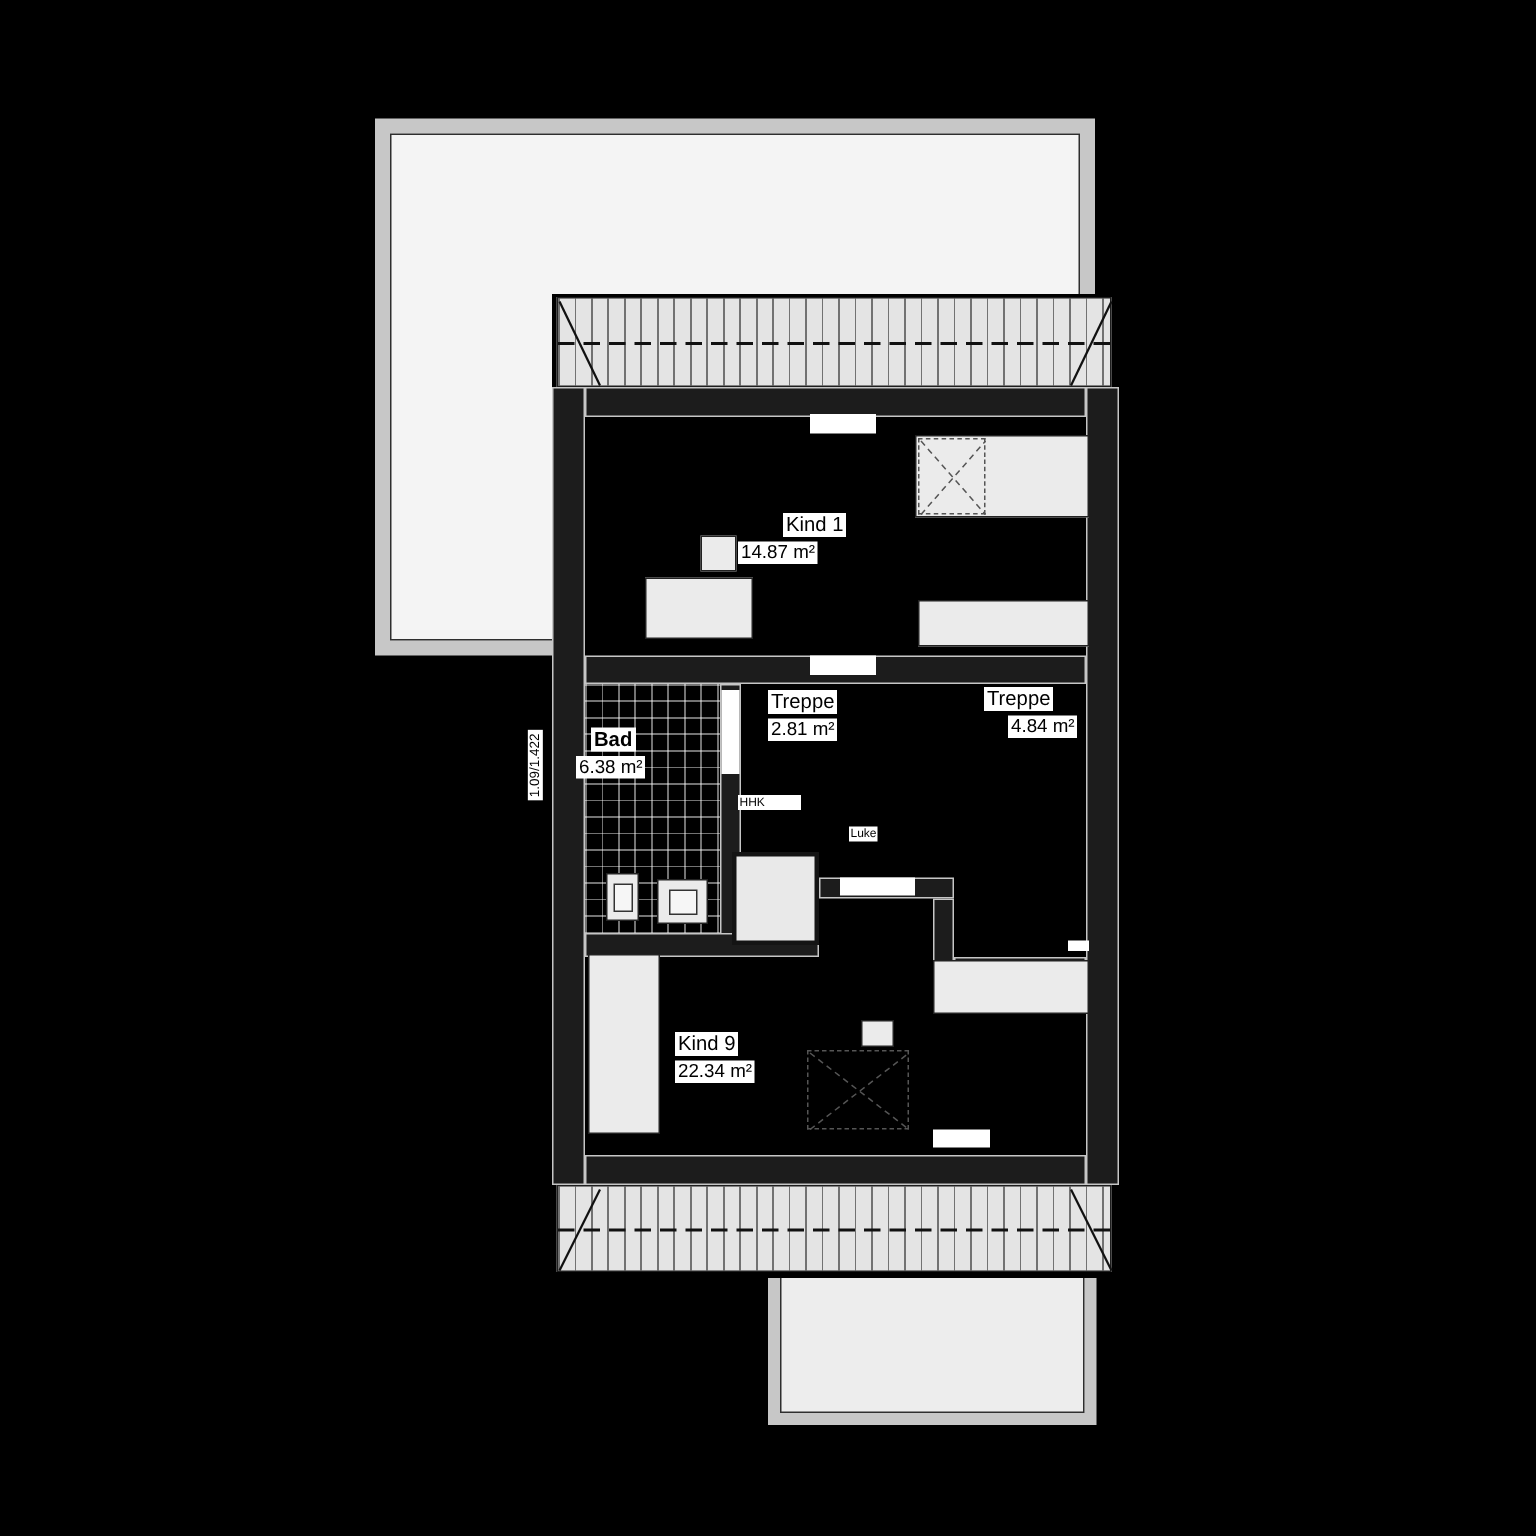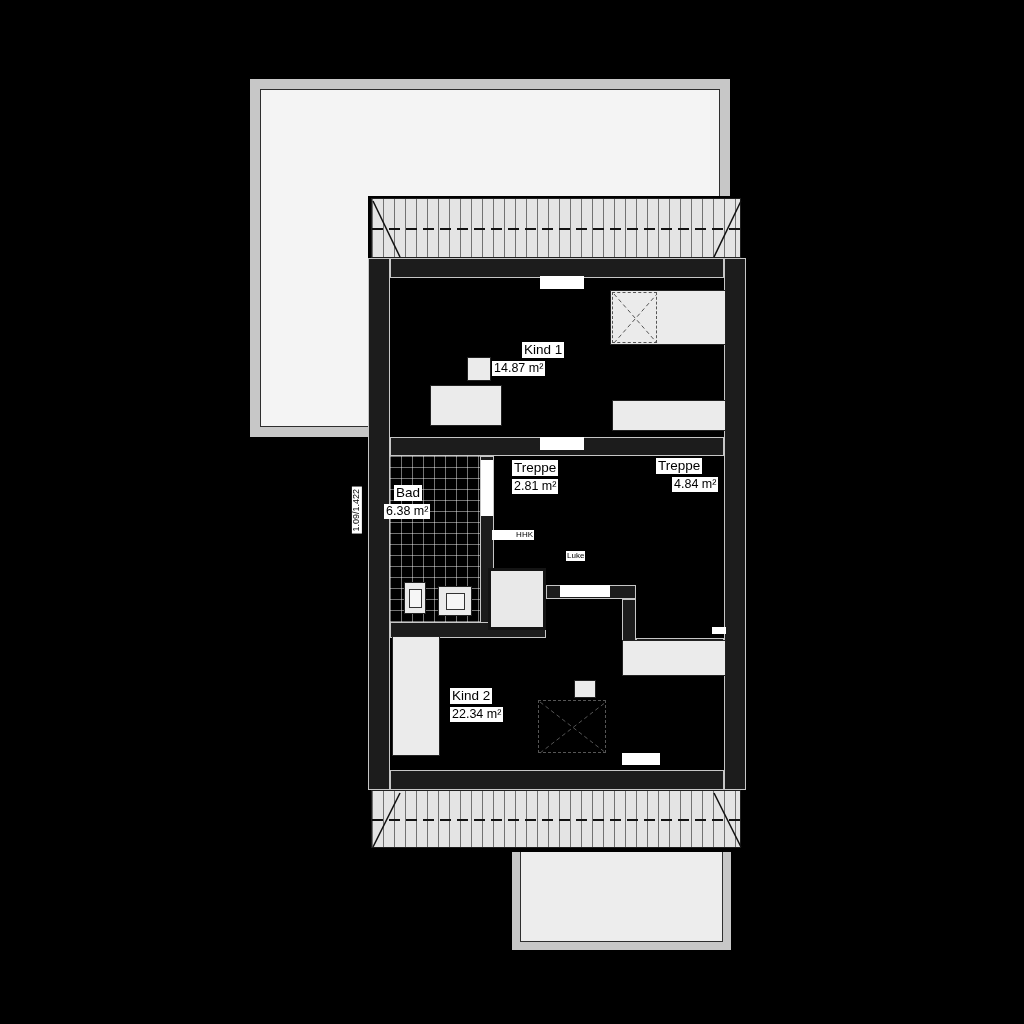--- a/index.html
+++ b/index.html
@@ -112,23 +112,23 @@
 
   <div class="abs chip room-name" style="left:522px;top:342px;">Kind 1</div>
   <div class="abs chip room-area" style="left:492px;top:361px;">14.87 m²</div>
 
   <div class="abs chip room-name" style="left:512px;top:460px;">Treppe</div>
   <div class="abs chip room-area" style="left:512px;top:479px;">2.81 m²</div>
 
   <div class="abs chip room-name" style="left:656px;top:458px;">Treppe</div>
   <div class="abs chip room-area" style="left:672px;top:477px;">4.84 m²</div>
 
-  <div class="abs chip room-name" style="left:394px;top:485px;">Bad</div>
+  <div class="abs chip room-name" style="left:394px;top:485px;font-weight:bold;">Bad</div>
   <div class="abs chip room-area" style="left:384px;top:504px;">6.38 m²</div>
 
-  <div class="abs chip room-name" style="left:450px;top:688px;">Kind 2</div>
+  <div class="abs chip room-name" style="left:450px;top:688px;">Kind 9</div>
   <div class="abs chip room-area" style="left:450px;top:707px;">22.34 m²</div>
 
-  <div class="abs chip small-chip" style="left:492px;top:530px;width:40px;text-align:right;">HHK</div>
+  <div class="abs chip small-chip" style="left:492px;top:530px;width:40px;text-align:left;">HHK</div>
   <div class="abs chip small-chip" style="left:566px;top:551px;">Luke</div>
   <div class="abs chip dim-chip" style="left:352px;top:487px;">1.09/1.422</div>
 
 </div>
 
 </body></html>

